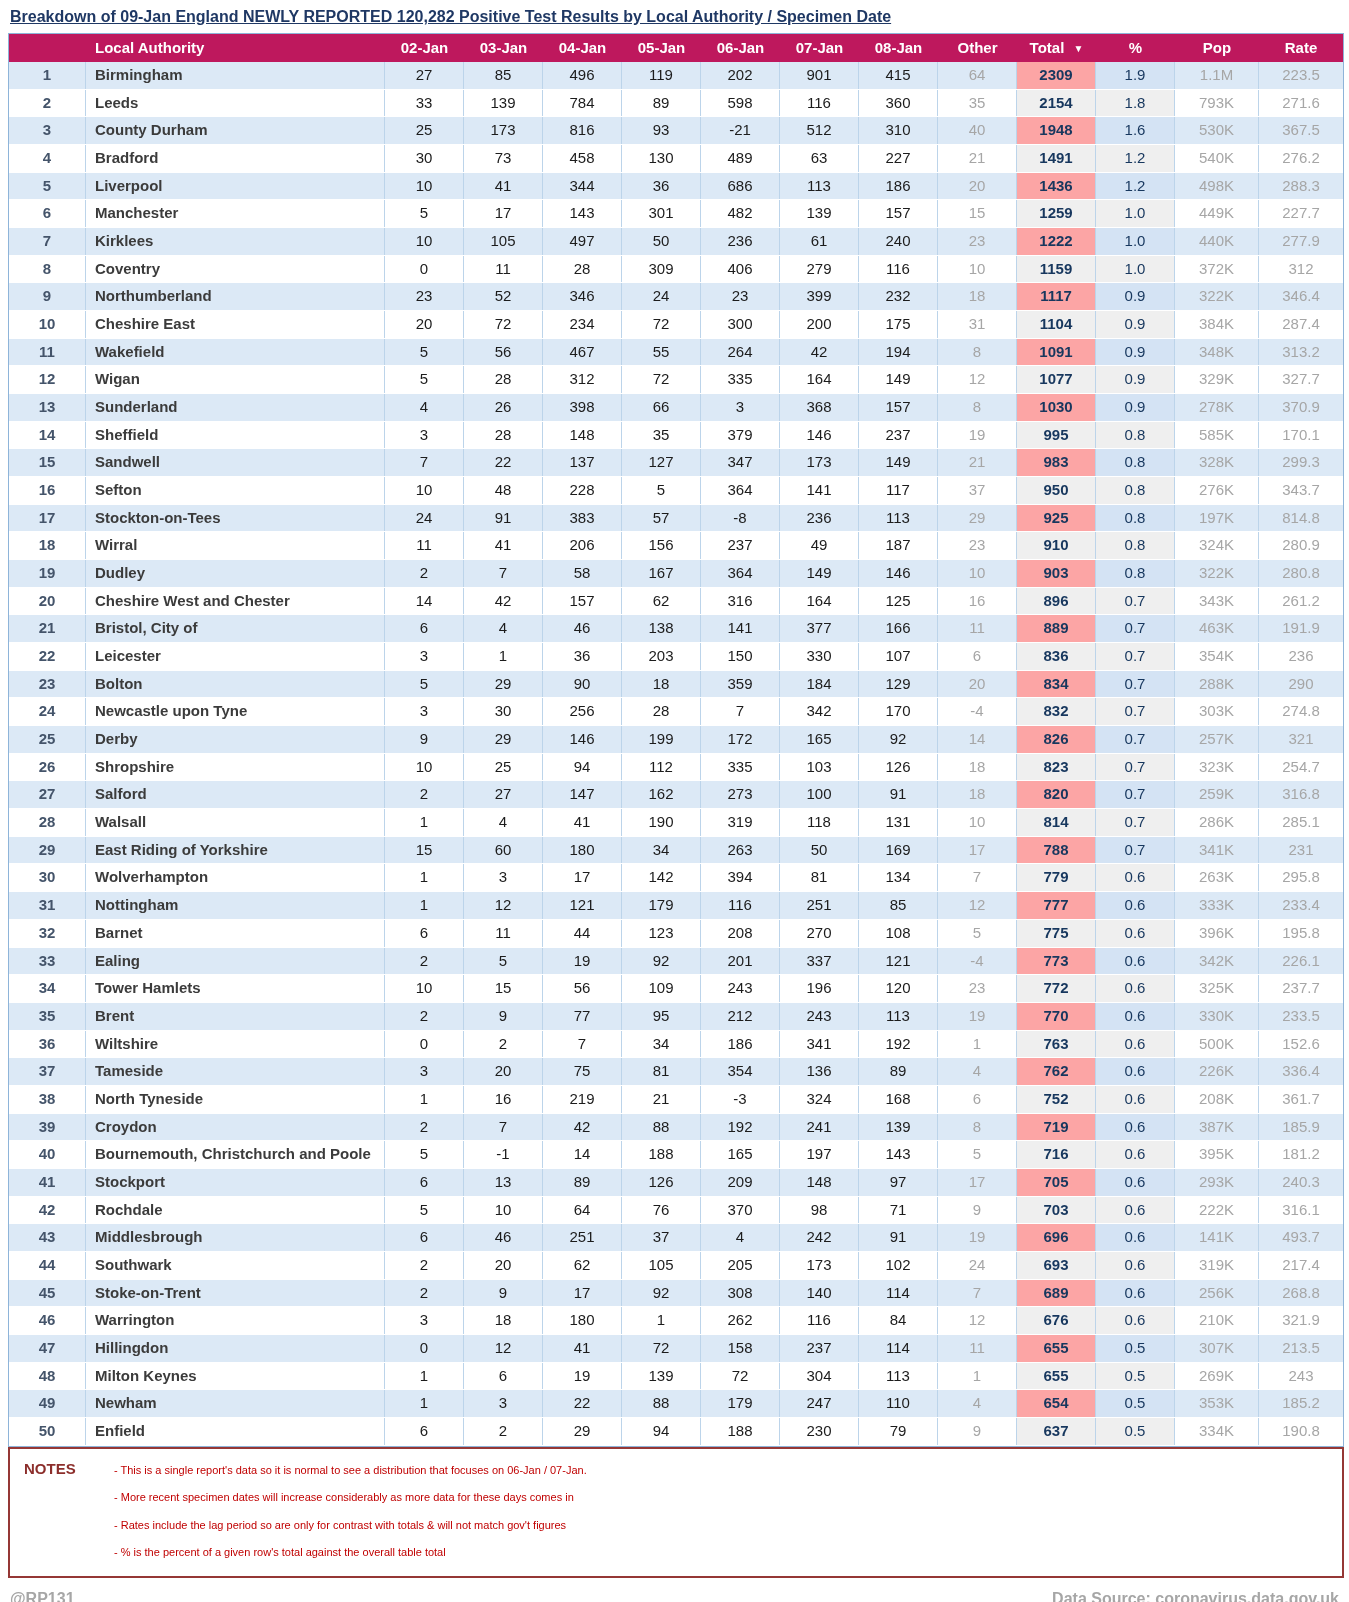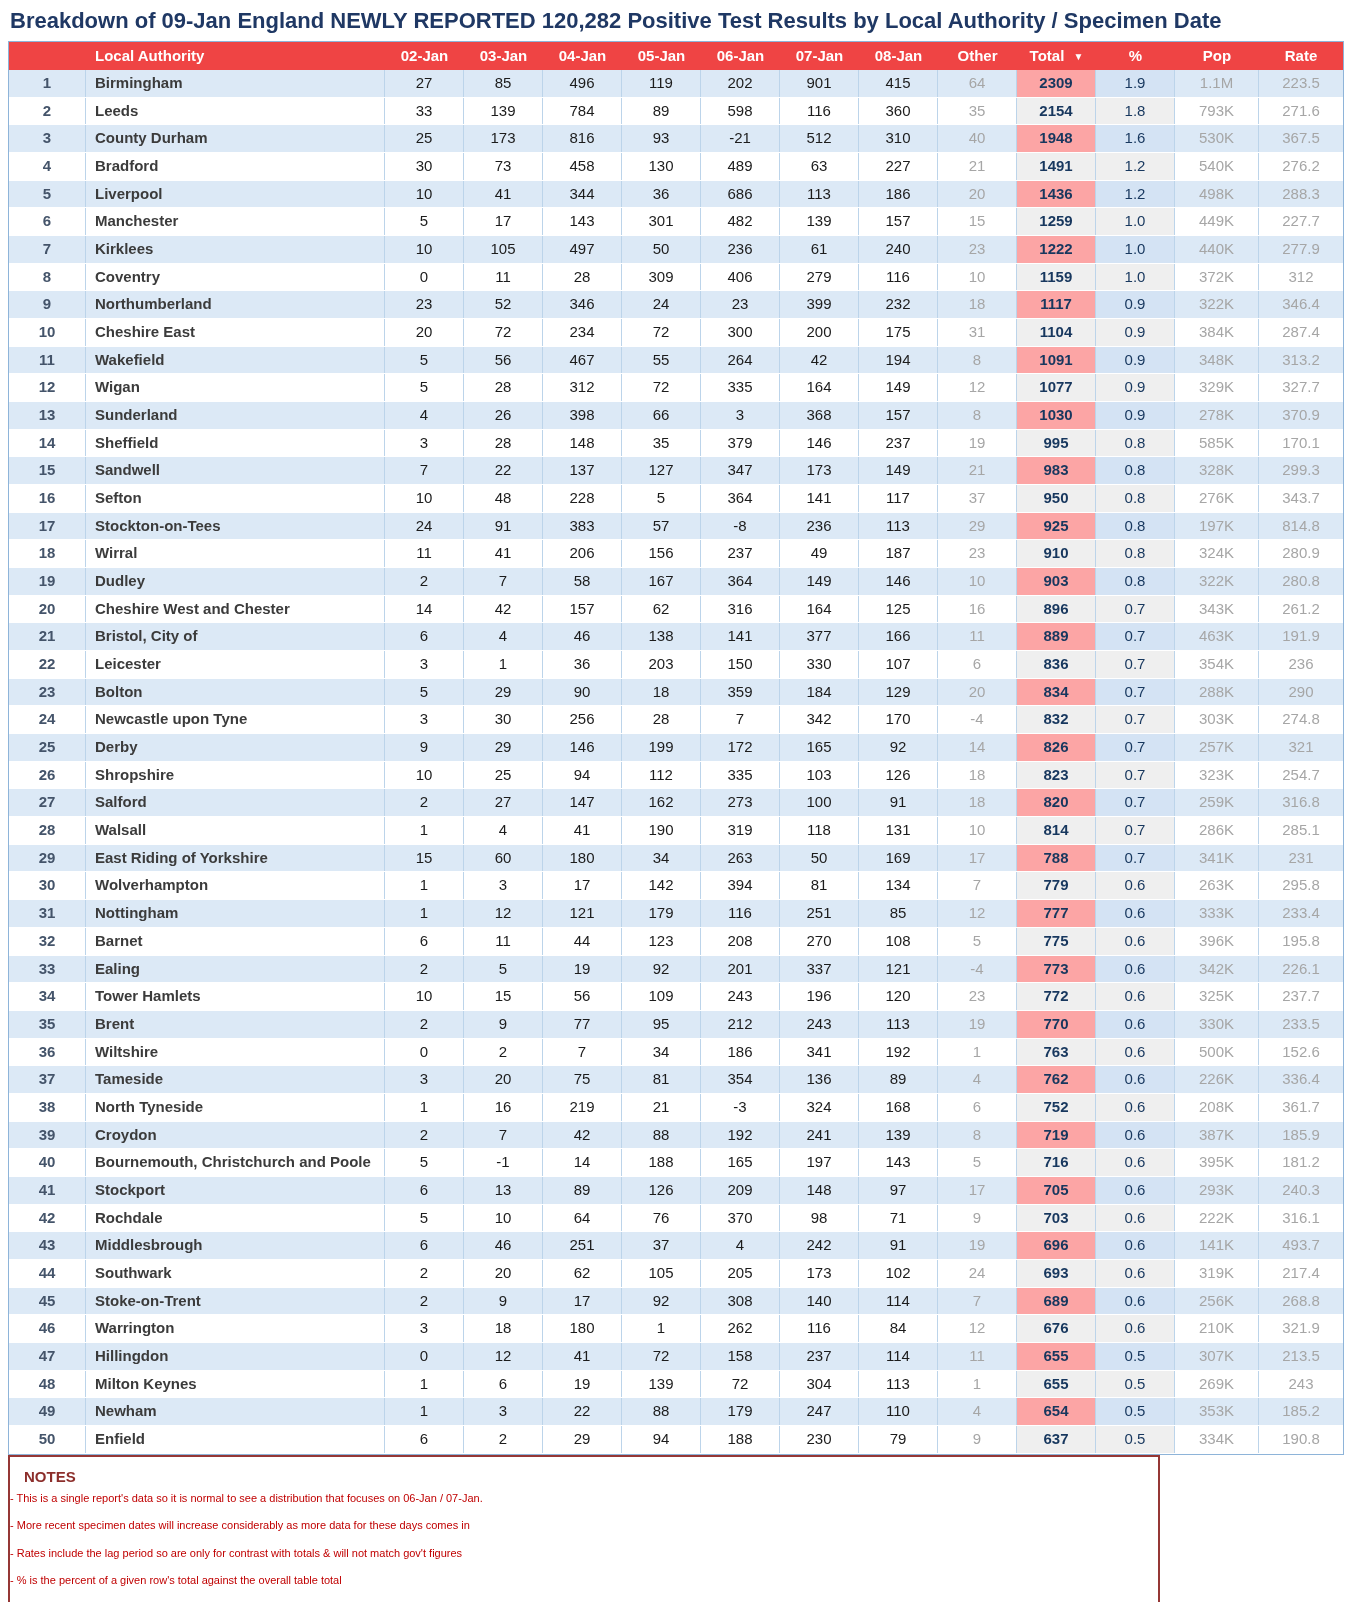--- a/index.html
+++ b/index.html
@@ -3,29 +3,29 @@
 <meta charset="utf-8">
 <style>
   * { box-sizing: border-box; margin: 0; padding: 0; }
   html, body { background: #fff; }
   body {
     width: 1349px; height: 1602px; overflow: hidden;
     font-family: "Liberation Sans", "DejaVu Sans", sans-serif;
   }
   .title {
     padding: 8px 12px 7px 10px;
-    font-size: 22px; font-weight: bold; color: #1F3864;
+    font-size: 16px; font-weight: bold; color: #1F3864; text-decoration: underline;
   }
   .table {
     margin-left: 8px; width: 1336px;
     border: 1px solid #8EB4D9;
   }
   .thead {
     display: flex; height: 28px; line-height: 28px;
-    background: #ef4444; color: #fff; font-weight: bold; font-size: 15px;
+    background: #be185d; color: #fff; font-weight: bold; font-size: 15px;
   }
   .th { text-align: center; }
   .th.w-la { text-align: left; padding-left: 9px; }
   .th-total .sort { font-size: 10px; margin-left: 5px; vertical-align: 1px; }
   .tbody { background: #fff; }
   .tr {
     display: flex; height: 27.68px; line-height: 26.7px;
     border-bottom: 1px solid #fff; font-size: 15px;
   }
   .tr.odd  { background: #DCE9F6; }
@@ -41,23 +41,23 @@
   .c-la   { color: #3B3B3B; font-weight: bold; text-align: left; padding-left: 9px; white-space: nowrap; }
   .c-day  { color: #1C1C1C; }
   .c-other, .c-pop, .c-rate { color: #A6A6A6; }
   .c-total { color: #17375E; font-weight: bold; }
   .c-pct   { color: #17375E; }
   .tr.odd  .c-total { background: #fca5a5; }
   .tr.even .c-total { background: #EFEFEF; }
   .tr.odd  .c-pct   { background: #D4E3F4; }
   .tr.even .c-pct   { background: #EFEFEF; }
   .notes {
-    margin-left: 8px; width: 1152px;
+    margin-left: 8px; width: 1336px;
     border: 2px solid #953735; background: #fff;
-    display: flex; padding: 8px 0 9px 0; flex-direction: column;
+    display: flex; padding: 8px 0 9px 0;
   }
   .notes-label {
     width: 104px; padding: 3px 0 0 14px;
     font-weight: bold; font-size: 15px; color: #8C2E2B;
   }
   .note-line {
     font-size: 11px; color: #C00000; line-height: 27.5px;
   }
   .footer {
     display: flex; justify-content: space-between;

